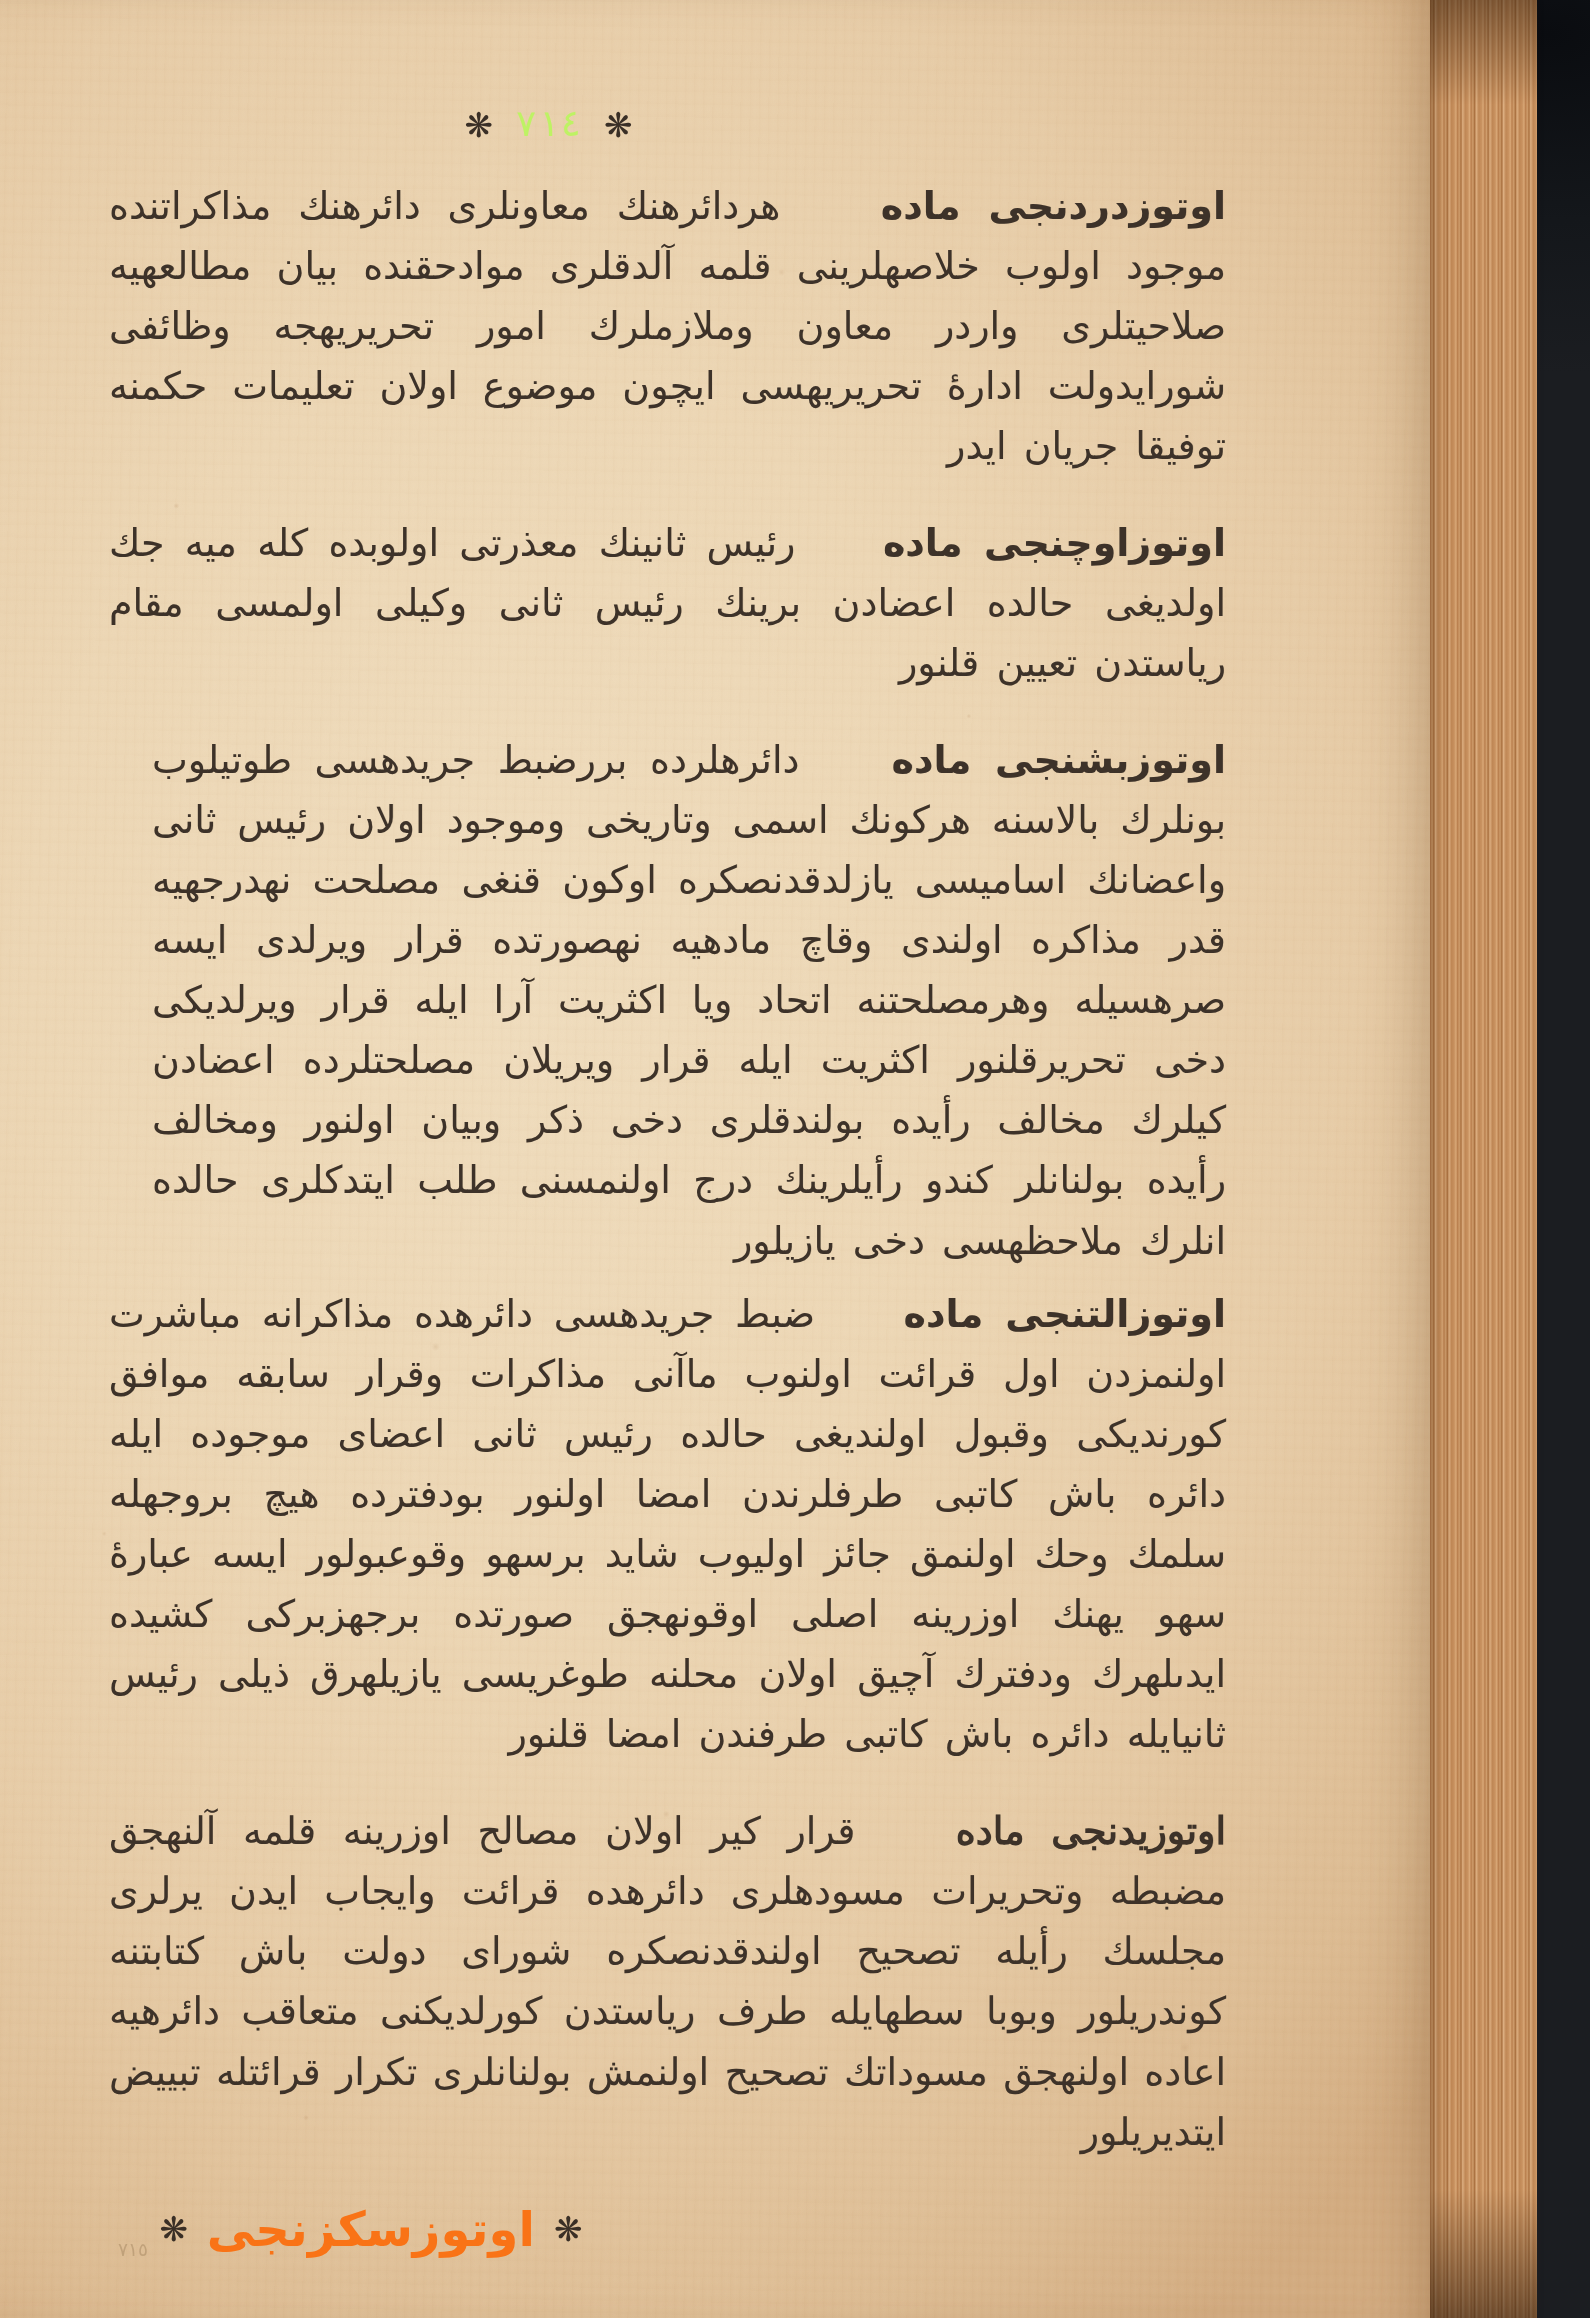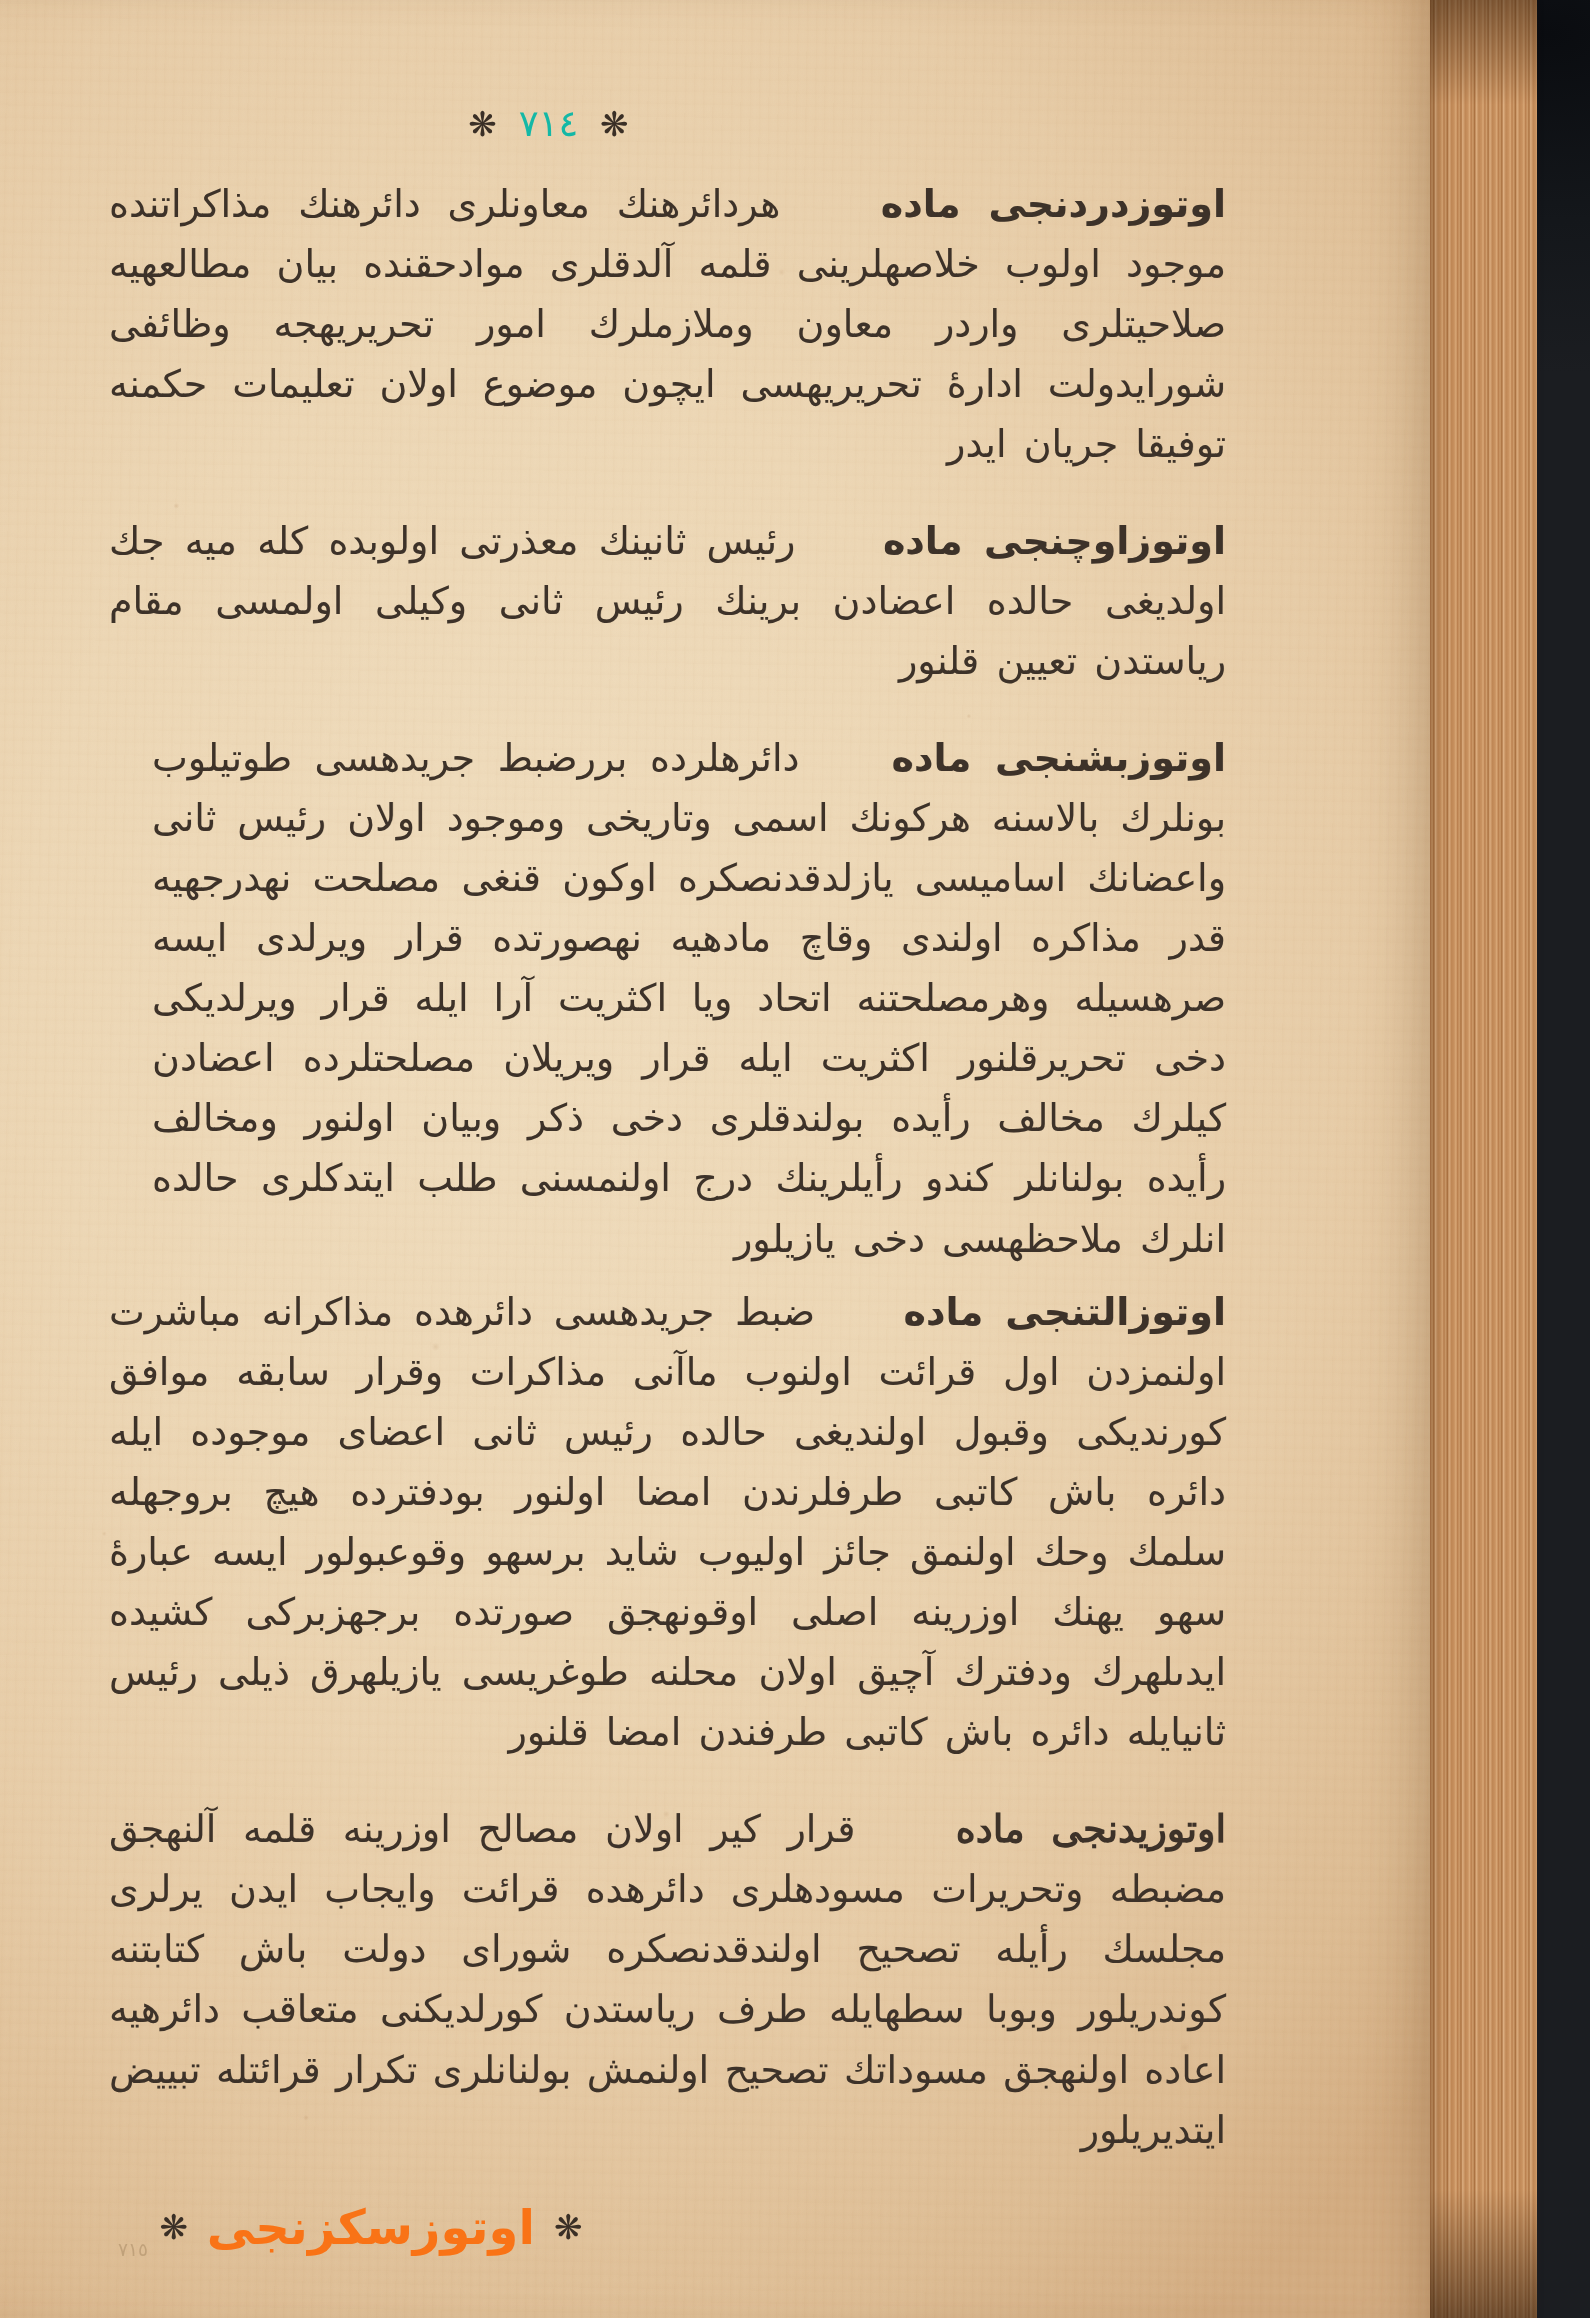--- a/index.html
+++ b/index.html
@@ -112,24 +112,24 @@
   
   .pagehead {
     display: flex;
     align-items: center;
     justify-content: center;
     gap: 22px;
     margin: 0 0 29px 0;
     transform: translateX(-119px);
   }
   .folio {
-    font-family: Liberation Sans, sans-serif;
+    font-family: Liberation Mono, monospace;
     font-size: 37px;
     letter-spacing: 3.4px;
-    color: #14b8a6;
+    color: #bef264;
     direction: rtl;
     text-align: center;
   }
   .orn {
     display: inline-block;
     font-size: 34px;
     line-height: 1;
     color: #3a2f26;
   }
   .orn.flip { transform: scaleX(-1); }

